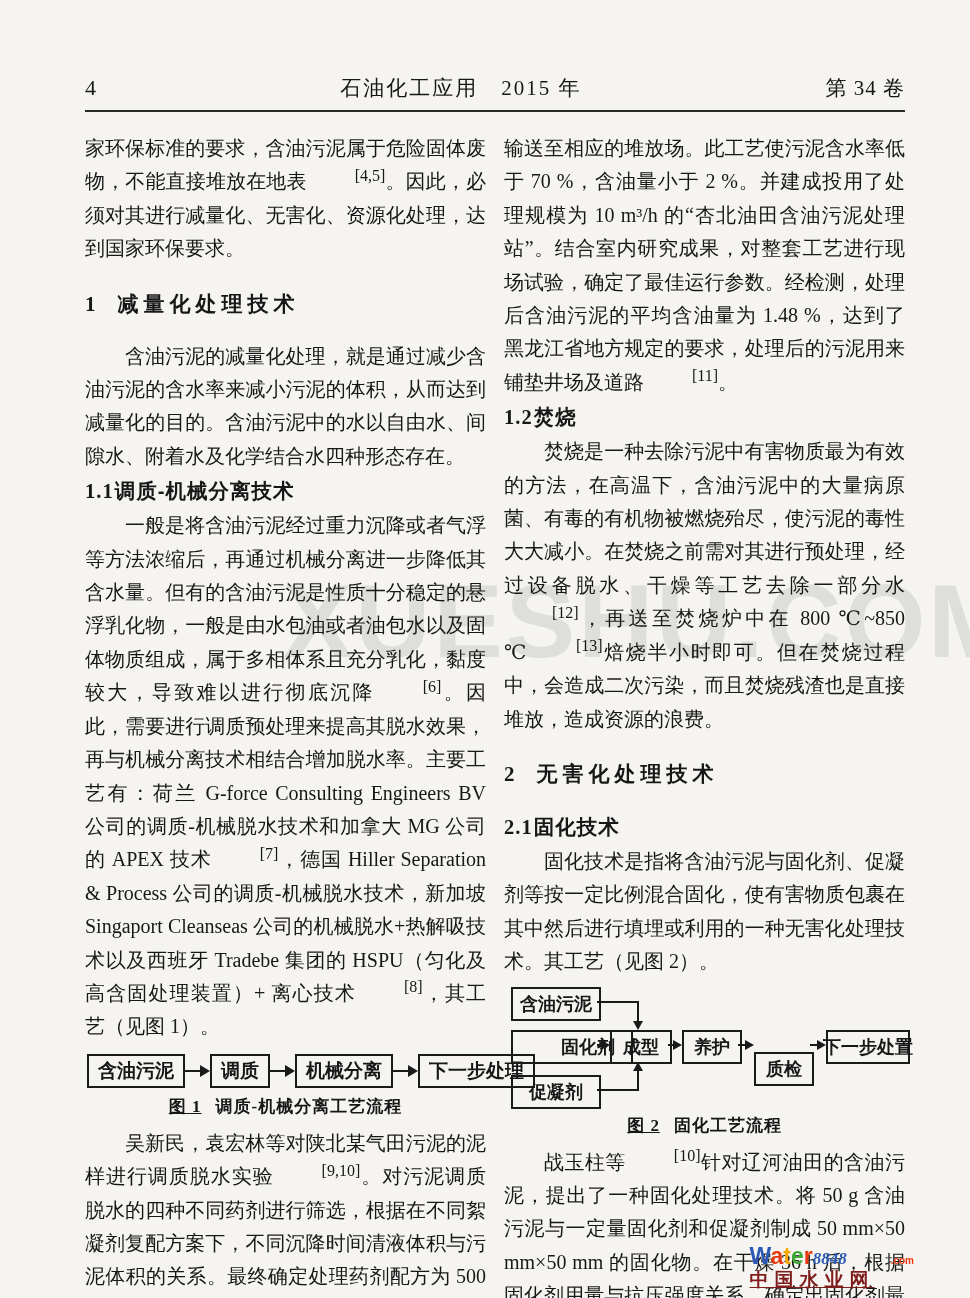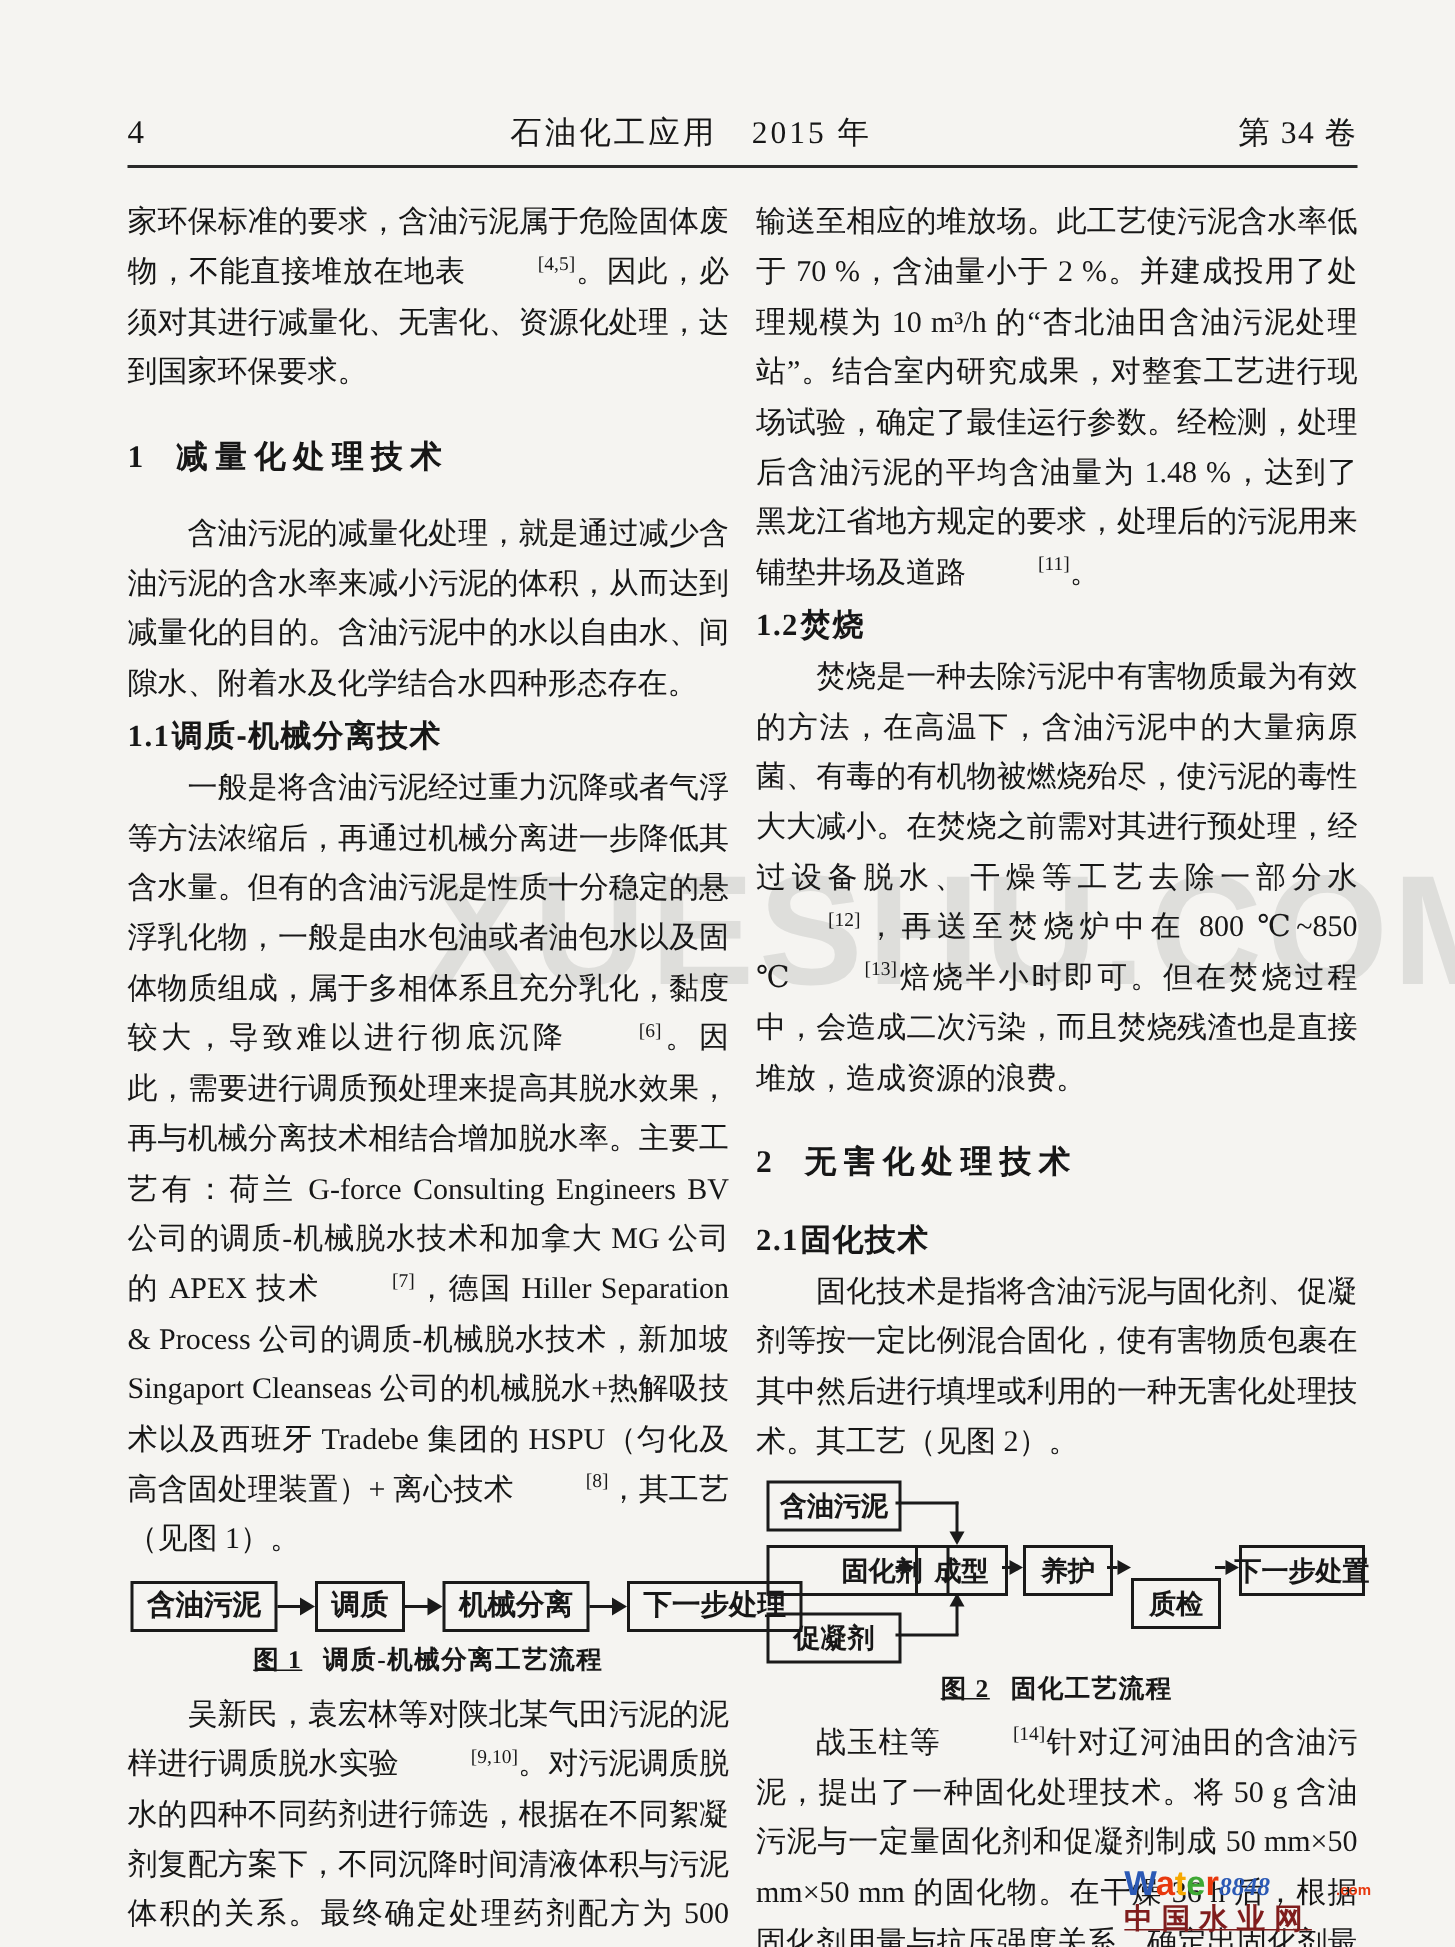--- a/index.html
+++ b/index.html
@@ -27,21 +27,21 @@
     display:flex;gap:18px;
     padding:20px 65px 0 85px;
   }
   .col{flex:1;min-width:0;}
   p.body{
     margin:0;
     font-size:20px;line-height:33.4px;
     text-align:justify;
   }
   p.ind{text-indent:2em;}
-  sup{font-size:13px;line-height:0;padding-left:48px;}
+  sup{font-size:16px;line-height:0;padding-left:48px;}
   
   h2.sec{
     margin:24px 0 22px 0;
     font-size:21px;font-weight:700;font-style:normal;
     letter-spacing:5px;
   }
   h2.sec .sec-num{letter-spacing:0;margin-right:22px;font-family:"Liberation Serif",serif;}
   
   h3.sub{
     margin:1px 0 1px 0;
@@ -194,21 +194,21 @@
         <div class="arrR" style="left:169px;top:53px;"></div>
         <div class="hline" style="left:234px;top:57px;width:7px;"></div>
         <div class="arrR" style="left:241px;top:53px;"></div>
         <div class="hline" style="left:306px;top:57px;width:7px;"></div>
         <div class="arrR" style="left:313px;top:53px;"></div>
       </div>
       <div class="figcap">
         <span class="capno">图 2</span><span>固化工艺流程</span>
       </div>
 
-      <p class="body ind">战玉柱等<sup>[14]</sup>针对辽河油田的含油污泥，提出了一种固化处理技术。将 50 g 含油污泥与一定量固化剂和促凝剂制成 50 mm×50 mm×50 mm 的固化物。在干燥 36 h 后，根据固化剂用量与抗压强度关系，确定出固化剂最佳用量为 6.0 g。在以其为基础，根据固化所用时间与促凝剂用量的关系，确定出促凝剂的最佳用量为 0.75 g。最终将含油污泥:固化剂:促凝剂以 100:12:1.5 的比例混合，固化后固化物浸出液中有害重金属含量明显降低，Cu 含量由 126.65 mg/L 降为 49.38 mg/L，Pb 含量由 9.97 mg/L 降为 2.81 mg/L。此外，Cr、As、Zn、Ni、Cd 含量均达到国家允许的排放标准。</p>
+      <p class="body ind">战玉柱等<sup>[10]</sup>针对辽河油田的含油污泥，提出了一种固化处理技术。将 50 g 含油污泥与一定量固化剂和促凝剂制成 50 mm×50 mm×50 mm 的固化物。在干燥 36 h 后，根据固化剂用量与抗压强度关系，确定出固化剂最佳用量为 6.0 g。在以其为基础，根据固化所用时间与促凝剂用量的关系，确定出促凝剂的最佳用量为 0.75 g。最终将含油污泥:固化剂:促凝剂以 100:12:1.5 的比例混合，固化后固化物浸出液中有害重金属含量明显降低，Cu 含量由 126.65 mg/L 降为 49.38 mg/L，Pb 含量由 9.97 mg/L 降为 2.81 mg/L。此外，Cr、As、Zn、Ni、Cd 含量均达到国家允许的排放标准。</p>
 
     </div>
   </div>
 
   <div class="sitelogo">
     <div class="row1">
       <span class="brand"><span style="color: rgb(43, 89, 181);">W</span><span style="color: rgb(232, 56, 13);">a</span><span style="color: rgb(246, 168, 0);">t</span><span style="color: rgb(62, 168, 52);">e</span><span style="color: rgb(232, 56, 13);">r</span></span><span class="num">8848</span><span class="dotcom">.com</span>
     </div>
     <div class="row2">中国水业网</div>
   </div>

